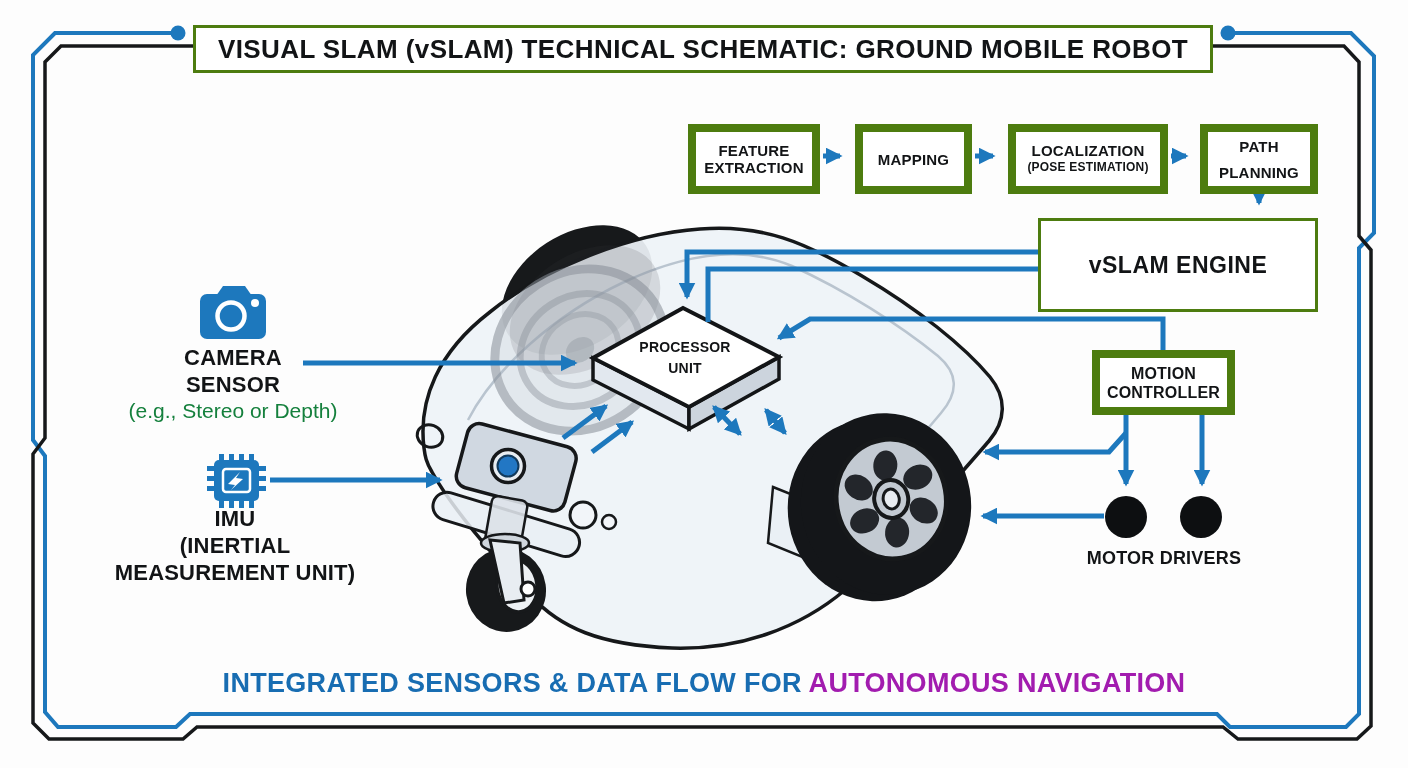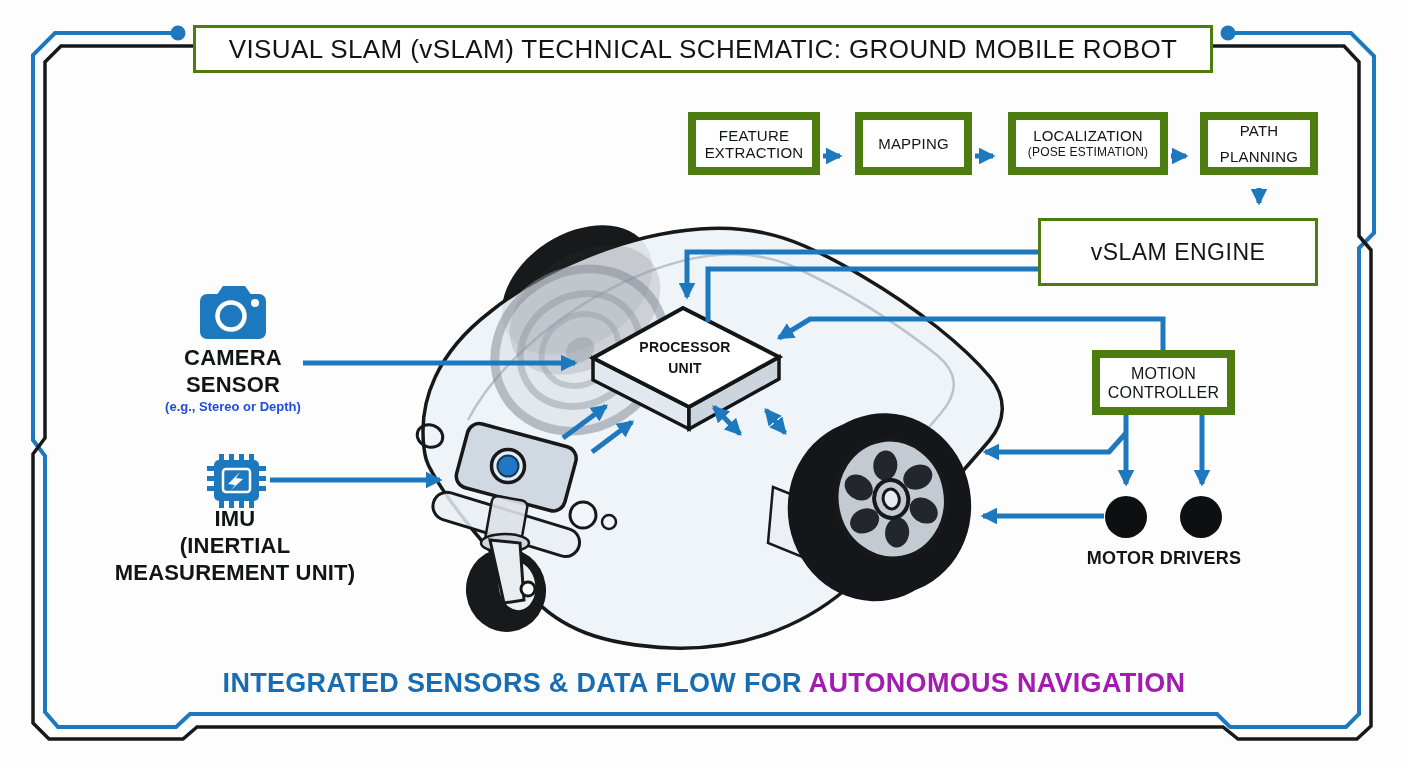--- a/index.html
+++ b/index.html
@@ -1,31 +1,31 @@
 <!DOCTYPE html>
 <html><head>
 <meta charset="utf-8">
 <style>
   html,body{margin:0;padding:0;background:#ffffff;}
   #stage{position:relative;width:1408px;height:768px;background:#fdfdfd;overflow:hidden;
          font-family:"Liberation Sans","DejaVu Sans",sans-serif;color:#121416;}
   #gfx{position:absolute;left:0;top:0;z-index:1;}
   .box{position:absolute;z-index:2;background:#ffffff;border:8px solid #4d7c0f;
        display:flex;flex-direction:column;align-items:center;justify-content:center;
-       text-align:right;font-weight:400;letter-spacing:.2px;box-sizing:border-box;}
+       text-align:right;font-weight:700;letter-spacing:.2px;box-sizing:border-box;}
   .lbl{position:absolute;z-index:3;text-align:center;font-weight:700;letter-spacing:.2px;white-space:nowrap;}
-  .pipe{top:112px;height:63px;font-size:15px;line-height:17px;}
+  .pipe{top:124px;height:70px;font-size:15px;line-height:17px;}
   .pipe .sub{font-size:12px;}
   .b-title{left:193px;top:25px;width:1020px;height:48px;font-size:26px;letter-spacing:.4px;border-width:3.5px;}
-  .b-vslam{left:1038px;top:218px;width:280px;height:68px;font-size:23px;letter-spacing:.5px;border-width:3.5px;}
+  .b-vslam{left:1038px;top:218px;width:280px;height:94px;font-size:23px;letter-spacing:.5px;border-width:3.5px;}
   .b-mc{left:1092px;top:350px;width:143px;height:65px;font-size:16px;line-height:19px;}
   .proc{left:597px;top:337px;width:176px;font-size:14px;line-height:21px;z-index:3;}
   .cam1{left:103px;top:345px;width:260px;font-size:22px;}
   .cam2{left:103px;top:372px;width:260px;font-size:22px;}
-  .cam3{left:83px;top:399px;width:300px;font-size:13px;font-weight:700;letter-spacing:0;color:#1d4ed8;}
+  .cam3{left:83px;top:399px;width:300px;font-size:21px;font-weight:400;letter-spacing:0;color:#15803d;}
   .imu1{left:85px;top:506px;width:300px;font-size:22px;}
   .imu2{left:85px;top:533px;width:300px;font-size:22px;}
   .imu3{left:55px;top:560px;width:360px;font-size:22px;}
   .mdrv{left:1044px;top:548px;width:240px;font-size:18px;}
   .caption{left:0;top:668px;width:1408px;font-size:27px;letter-spacing:.3px;}
   .caption .cb{color:#186db2;}
   .caption .ck{color:#a21caf;}
 </style>
 </head>
 <body>

